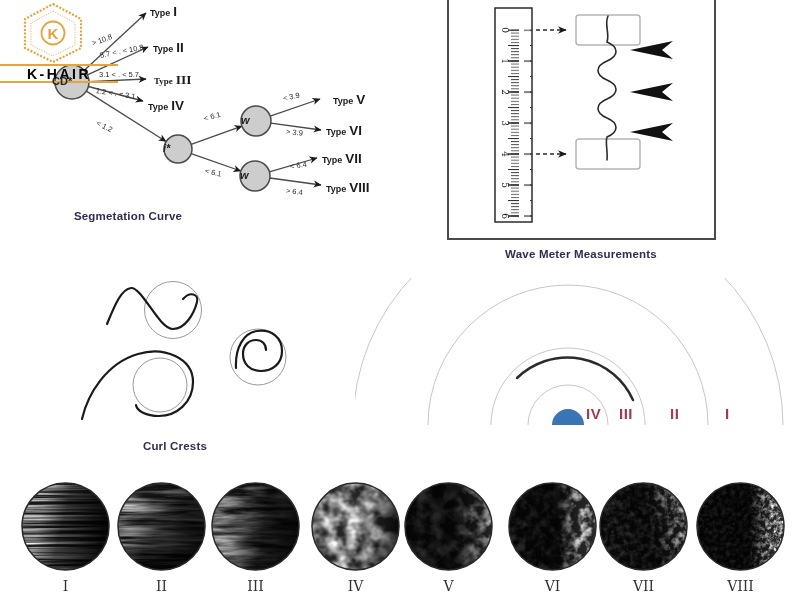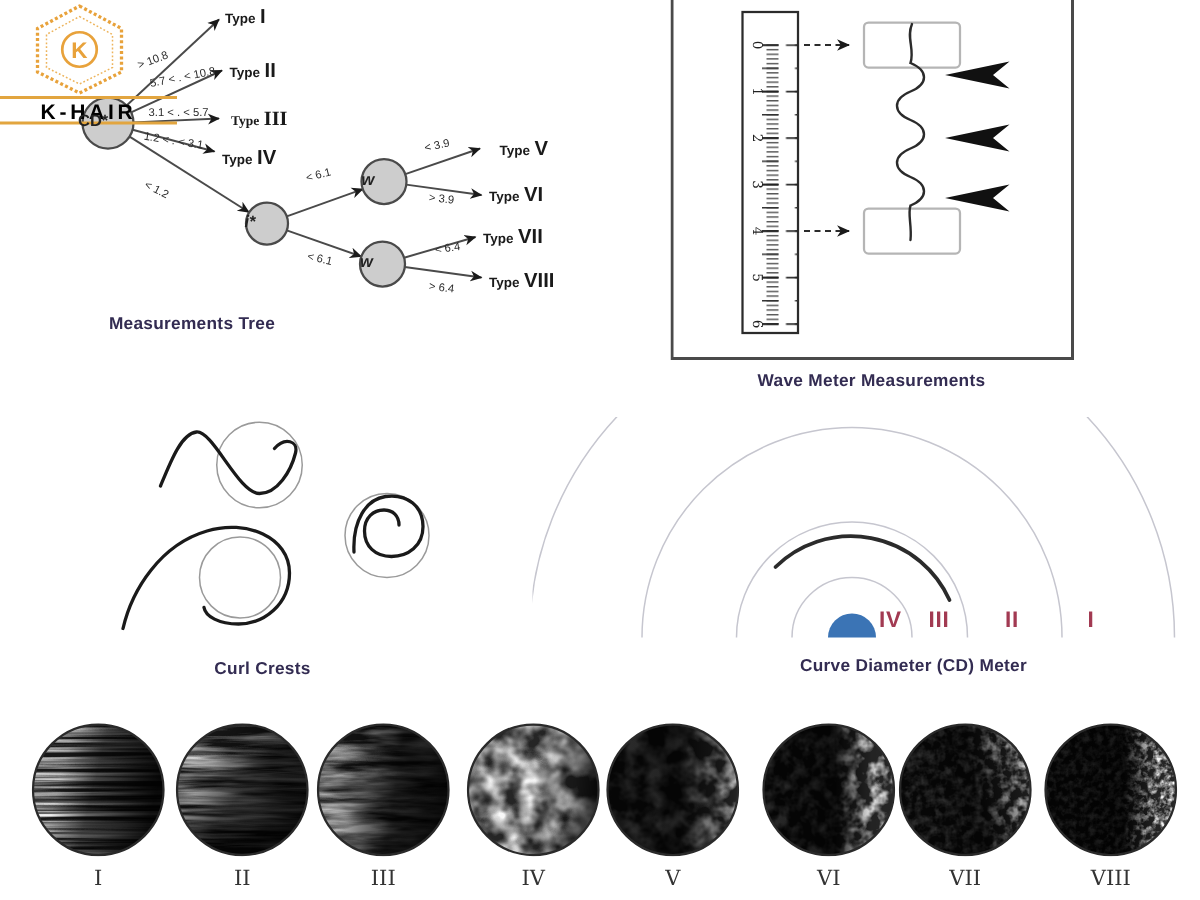--- a/index.html
+++ b/index.html
@@ -85,21 +85,21 @@
 
   <span class="abs type-label" style="left:150px;top:2px;"><span class="type-word">Type</span><span class="type-numeral">I</span></span>
   <span class="abs type-label" style="left:153px;top:38px;"><span class="type-word">Type</span><span class="type-numeral">II</span></span>
   <span class="abs type-label" style="left:154px;top:70px;font-family:Liberation Serif, serif;"><span class="type-word">Type</span><span class="type-numeral">III</span></span>
   <span class="abs type-label" style="left:148px;top:96px;"><span class="type-word">Type</span><span class="type-numeral">IV</span></span>
   <span class="abs type-label" style="left:333px;top:90px;"><span class="type-word">Type</span><span class="type-numeral">V</span></span>
   <span class="abs type-label" style="left:326px;top:121px;"><span class="type-word">Type</span><span class="type-numeral">VI</span></span>
   <span class="abs type-label" style="left:322px;top:149px;"><span class="type-word">Type</span><span class="type-numeral">VII</span></span>
   <span class="abs type-label" style="left:326px;top:178px;"><span class="type-word">Type</span><span class="type-numeral">VIII</span></span>
 
-  <span class="abs caption" style="left:53px;top:210px;width:150px;">Measurements Tree</span>
+  <span class="abs caption" style="left:53px;top:210px;width:150px;">Segmetation Curve</span>
 
   <svg class="abs" style="left:447px;top:0;" width="269" height="240" viewBox="0 0 269 240">
     <defs>
       <pattern id="tickS" x="0" y="29.5" width="24" height="3.1" patternUnits="userSpaceOnUse">
           <line x1="16" y1="0.5" x2="24" y2="0.5" stroke="#333" stroke-width="0.8"></line>
         </pattern>
       <pattern id="tickM" x="0" y="29.5" width="24" height="15.5" patternUnits="userSpaceOnUse">
           <line x1="11" y1="0.5" x2="24" y2="0.5" stroke="#333" stroke-width="1"></line>
         </pattern>
       <pattern id="tickL" x="0" y="29.5" width="24" height="31" patternUnits="userSpaceOnUse">
@@ -154,21 +154,20 @@
       <path d="M73,147 A140,140 0 0 1 353,147"></path>
       <path d="M-2,147 A215,215 0 0 1 428,147"></path>
     </g>
     <path d="M162,100 A72,72 0 0 1 278,122" fill="none" stroke="#2b2b2b" stroke-width="2.5" stroke-linecap="round"></path>
     <path d="M197,147 A16,16 0 0 1 229,147 Z" fill="#3B74B5"></path>
   </svg>
   <span class="abs cd-label" style="left:586px;top:405px;">IV</span>
   <span class="abs cd-label" style="left:619px;top:405px;">III</span>
   <span class="abs cd-label" style="left:670px;top:405px;">II</span>
   <span class="abs cd-label" style="left:725px;top:405px;">I</span>
-  <span class="abs caption" style="left:489px;top:438px;width:240px;">Curve Diameter (CD) Meter</span>
 
   <svg width="0" height="0" style="position:absolute">
     <defs>
       <linearGradient id="g1" x1="0" y1="0" x2="1" y2="0.25">
           <stop offset="0" stop-color="#fff"></stop>
           <stop offset="0.3" stop-color="#eee"></stop>
           <stop offset="0.55" stop-color="#666"></stop>
           <stop offset="1" stop-color="#141414"></stop>
         </linearGradient>
       <linearGradient id="g2" x1="0" y1="0" x2="0.9" y2="0.8">

